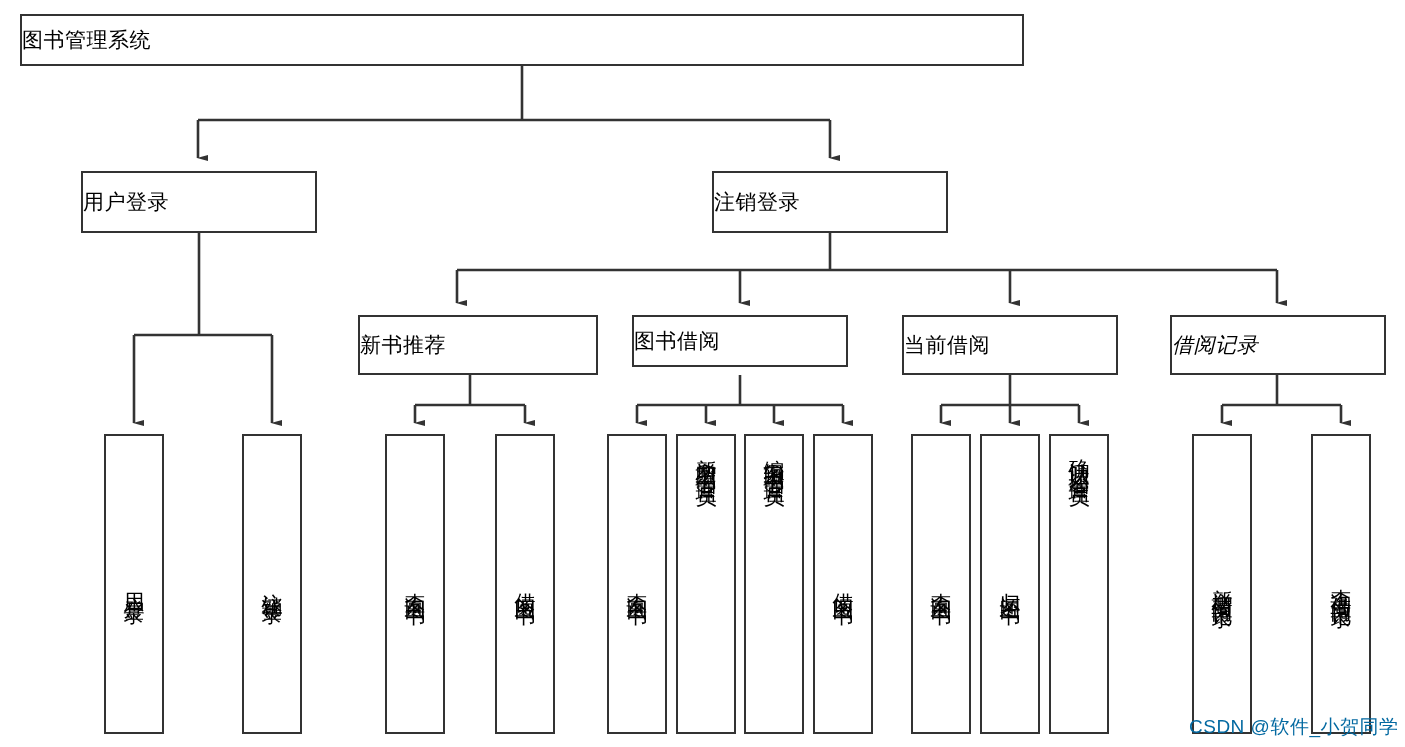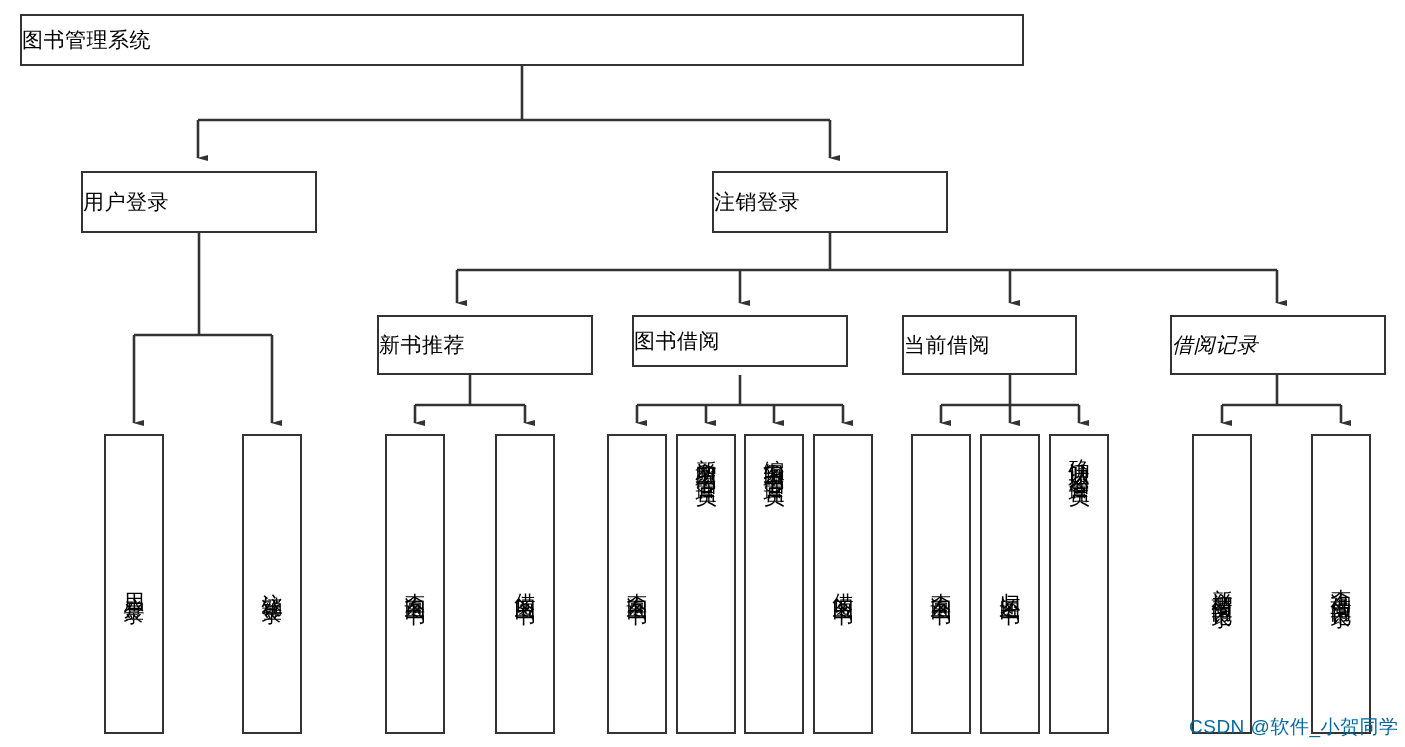--- a/index.html
+++ b/index.html
@@ -124,27 +124,27 @@
     <span class="node-label">图书管理系统</span>
   </div>
 
   <div class="node horiz" style="left:81px; top:171px; width:236px; height:62px;">
     <span class="node-label">用户登录</span>
   </div>
   <div class="node horiz" style="left:712px; top:171px; width:236px; height:62px;">
     <span class="node-label">注销登录</span>
   </div>
 
-  <div class="node horiz" style="left:377px; top:315px; width:216px; height:60px;">
+  <div class="node horiz" style="left:358px; top:315px; width:240px; height:60px;">
     <span class="node-label">新书推荐</span>
   </div>
   <div class="node horiz" style="left:632px; top:315px; width:216px; height:52px;">
     <span class="node-label">图书借阅</span>
   </div>
-  <div class="node horiz" style="left:902px; top:315px; width:175px; height:60px;">
+  <div class="node horiz" style="left:902px; top:315px; width:216px; height:60px;">
     <span class="node-label">当前借阅</span>
   </div>
   <div class="node horiz" style="left:1170px; top:315px; width:216px; height:60px;font-style:italic;">
     <span class="node-label">借阅记录</span>
   </div>
 
   <div class="node vert" style="left:104px; top:434px; width:60px; height:300px;">
     <span class="node-label">用户登录</span>
   </div>
   <div class="node vert" style="left:242px; top:434px; width:60px; height:300px;">

